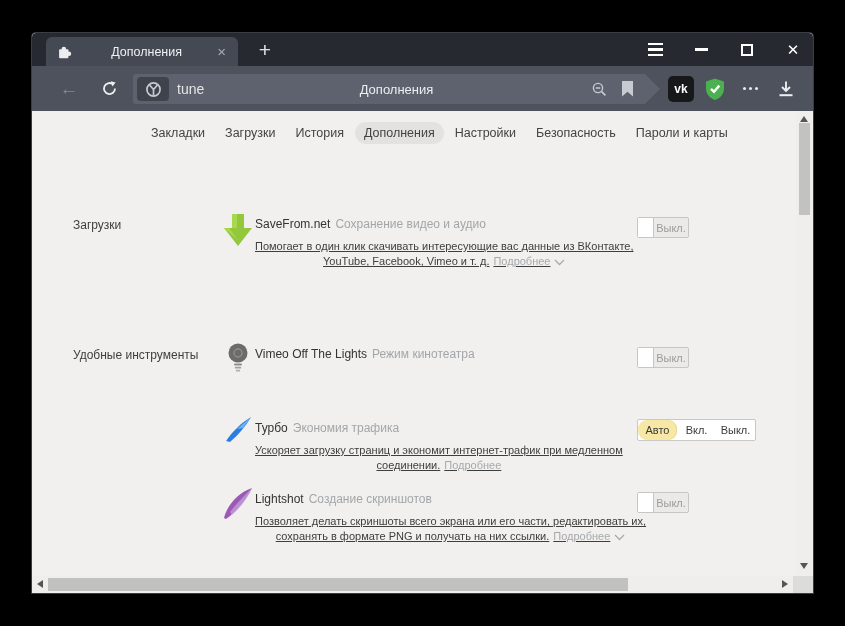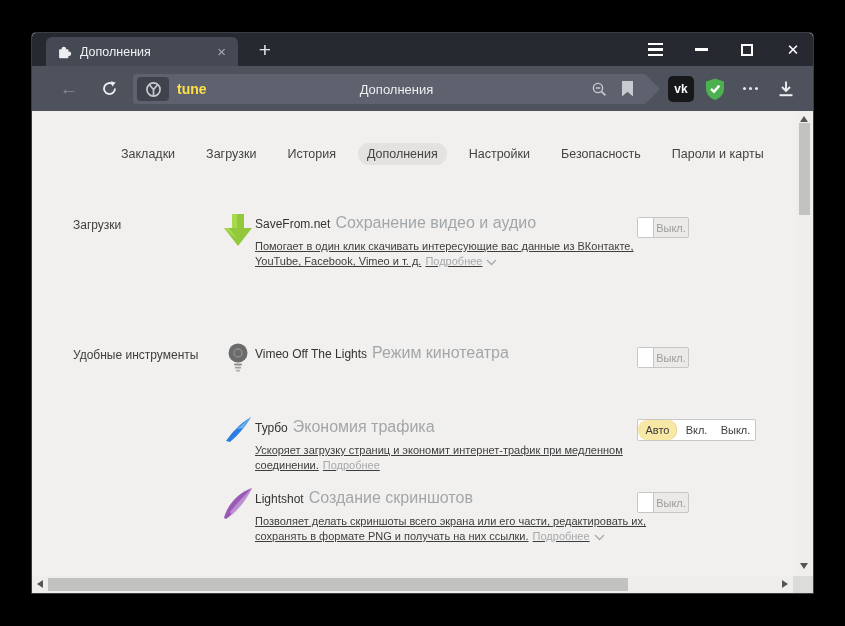--- a/index.html
+++ b/index.html
@@ -1,17 +1,17 @@
 <!DOCTYPE html>
 <html><head>
 <meta charset="utf-8">
 <style>
   * { margin:0; padding:0; box-sizing:border-box; }
   html,body { width:845px; height:626px; background:#000; font-family:"Liberation Sans", sans-serif; overflow:hidden; }
-  .stage { position:relative; width:845px; height:626px; background:#000; }
+  .stage { position:relative; width:845px; height:626px; background:#000;text-align:center; }
 
   
   .window { position:absolute; left:32px; top:33px; width:781px; height:560px;
             background:#f1f0ee; border-radius:4px 4px 0 0; box-shadow:0 0 0 1px #3a3d44; overflow:hidden; }
 
   
   .tabbar { position:absolute; left:0; top:0; width:100%; height:33px; background:#262930; border-radius:4px 4px 0 0; }
   .tab { position:absolute; left:14px; top:4px; width:192px; height:29px; background:#444954;
          border-radius:6px 6px 0 0; display:flex; align-items:center; padding:0 8px; }
   .tab-fav { width:16px; height:16px; margin:0 8px 0 2px; flex:none; display:flex; }
@@ -29,46 +29,46 @@
   
   .toolbar { position:absolute; left:0; top:33px; width:100%; height:45px; background:#4d525d; }
   .back { position:absolute; left:20px; top:0; width:34px; height:45px; display:flex; align-items:center; justify-content:center;
           color:#878c96; font-size:19px; }
   .reload { position:absolute; left:60px; top:0; width:34px; height:45px; display:flex; align-items:center; justify-content:center; }
   .addressbar { position:absolute; left:101px; top:8px; width:527px; height:30px; background:#5d626e;
                 border-radius:3px 0 0 3px;
                 clip-path:polygon(0 0, calc(100% - 15px) 0, 100% 50%, calc(100% - 15px) 100%, 0 100%); }
   .ab-badge { position:absolute; left:4px; top:3px; width:32px; height:24px; background:#3f434c; border-radius:4px;
               display:flex; align-items:center; justify-content:center; }
-  .ab-url { position:absolute; left:44px; top:0; height:30px; display:flex; align-items:center; color:#fde047; font-size:14px;font-weight:bold; }
+  .ab-url { position:absolute; left:44px; top:0; height:30px; display:flex; align-items:center; color:#e5e5e5; font-size:14px; }
   .ab-title { position:absolute; left:0; top:0; width:100%; height:30px; display:flex; align-items:center; justify-content:center;
               color:#eceef0; font-size:13px; pointer-events:none; }
   .ab-zoom { position:absolute; right:52px; top:7px; }
   .ab-bookmark { position:absolute; right:26px; top:7px; }
   .ext-vk { position:absolute; left:636px; top:10px; width:26px; height:26px; background:#17181a; border-radius:5px;
             color:#fff; font-size:12px; font-weight:bold; display:flex; align-items:center; justify-content:center; }
   .ext-shield { position:absolute; left:670px; top:10px; width:26px; height:26px; display:flex; align-items:center; justify-content:center; }
   .more-dots { position:absolute; left:705px; top:0; width:26px; height:45px; display:flex; align-items:center; justify-content:center; gap:3px; }
   .more-dots i { width:3px; height:3px; border-radius:50%; background:#e8e9ea; }
   .dl-btn { position:absolute; left:741px; top:0; width:26px; height:45px; display:flex; align-items:center; justify-content:center; }
 
   
   .content { position:absolute; left:0; top:78px; width:781px; height:482px; background:#f1f0ee; }
-  .nav { position:absolute; left:0; top:31px; width:764px; height:24px; overflow:hidden;
-         display:flex; align-items:center; gap:13px; padding-left:80px; white-space:nowrap; }
+  .nav { position:absolute; left:0; top:10px; width:764px; height:24px; overflow:hidden;
+         display:flex; align-items:center; gap:2px; padding-left:110px; white-space:nowrap; }
   .nav-item { color:#434343; font-size:12.5px; padding:4px 9px; border-radius:12px; flex:none; }
   .nav-item.active { background:#e3e2e0; }
 
   .row { position:absolute; left:0; width:764px; height:100px; }
   .sec-label { position:absolute; left:41px; top:8px; font-size:12px; color:#3e3e3e; }
   .ext-icon { position:absolute; left:188px; top:2px; width:36px; height:40px; display:flex; align-items:flex-start; justify-content:center; }
   .ext-body { position:absolute; left:223px; top:0; width:360px; }
   .ext-titleline { position:absolute; top:4px; left:0; white-space:nowrap; }
   .ext-name { font-size:12px; color:#333; }
-  .ext-sub { font-size:16px; color:#a3a6a9; margin-left:5px; }
+  .ext-sub { font-size:12px; color:#a3a6a9; margin-left:5px; }
   .ext-desc { position:absolute; top:29px; left:0; font-size:11px; color:#3e3e3e; line-height:15px; white-space:nowrap;text-decoration:underline; }
   .more { color:#a6a9ac; margin-left:4px; }
   .chev { margin-left:4px; vertical-align:middle; }
 
   .toggle-off { position:absolute; left:605px; top:7px; width:52px; height:21px; border:1px solid #c6c6c4;
                 border-radius:2px; background:#ebeae8; display:flex; }
   .knob { width:16px; height:100%; background:#fff; border-right:1px solid #c6c6c4; }
   .toggle-off-label { flex:1; display:flex; align-items:center; justify-content:center; font-size:11px; color:#9c9c9a; }
 
   .toggle-tri { position:absolute; left:605px; top:5px; width:119px; height:22px; border:1px solid #c8c8c6;

